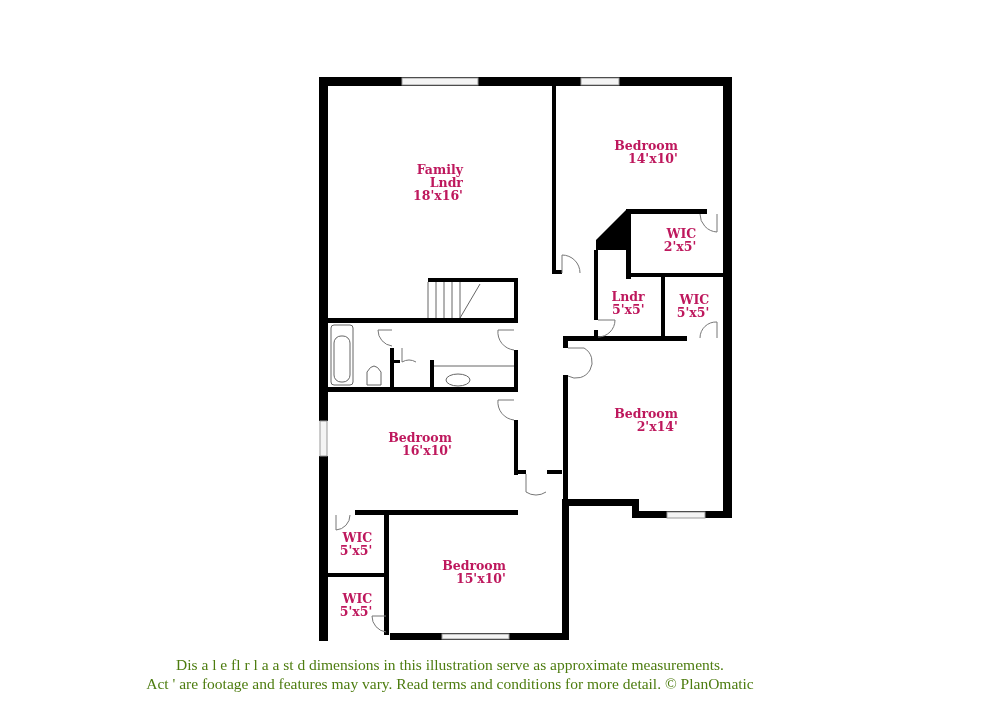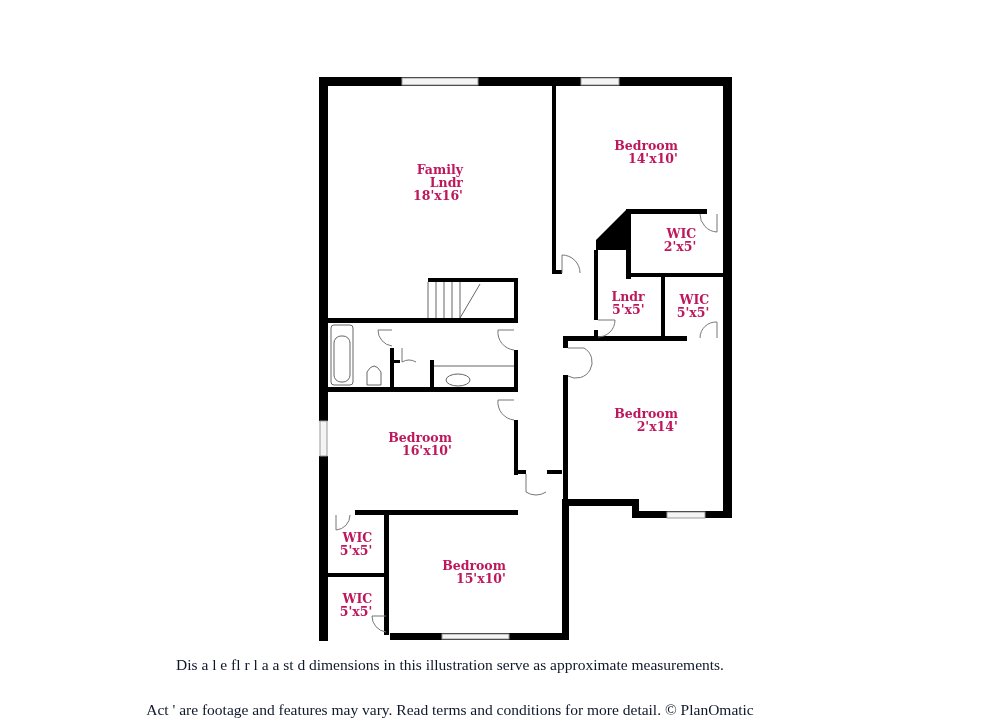--- a/index.html
+++ b/index.html
@@ -1,19 +1,19 @@
 <!DOCTYPE html>
 <html><head>
 <meta charset="utf-8">
 <style>
   html, body { margin:0; padding:0; background:#ffffff; }
   body { width:1000px; height:727px; position:relative; overflow:hidden; font-family:"DejaVu Serif", serif; }
   svg { position:absolute; left:0; top:0; }
   .lbl { position:absolute; text-align:right; font-family:"DejaVu Serif", serif; font-weight:bold; font-size:12.5px; line-height:13px; color:#be185d; transform:translateX(-50%); white-space:nowrap; }
-  .disc { position:absolute; left:0; width:900px; text-align:center; font-family:"Liberation Serif", serif; font-size:15.5px; color:#0f172a; }
+  .disc { position:absolute; left:0; width:900px; text-align:center; font-family:"Liberation Serif", serif; font-size:15.5px; color:#4d7c0f; }
 </style>
 </head>
 <body>
 
 <svg width="1000" height="727" viewBox="0 0 1000 727">
   <g fill="#000">
 
     <rect x="319" y="77" width="413" height="9"></rect>
     <rect x="319" y="77" width="9" height="344"></rect>
     <rect x="319" y="456" width="9" height="185"></rect>
@@ -133,13 +133,13 @@
 <div class="lbl" style="left:474px;top:559px;">
   <div>Bedroom</div>
   <div>15'x10'</div>
 </div>
 <div class="lbl" style="left:356px;top:592px;">
   <div>WIC</div>
   <div>5'x5'</div>
 </div>
 
 <div class="disc" style="top:656px;">Dis a    l  e fl   r  l a   a   st   d dimensions in this illustration serve as approximate measurements.</div>
-<div class="disc" style="top:701px;">Act  '   are footage and features may vary. Read terms and conditions for more detail. © PlanOmatic</div>
+<div class="disc" style="top:675px;">Act  '   are footage and features may vary. Read terms and conditions for more detail. © PlanOmatic</div>
 
 </body></html>

